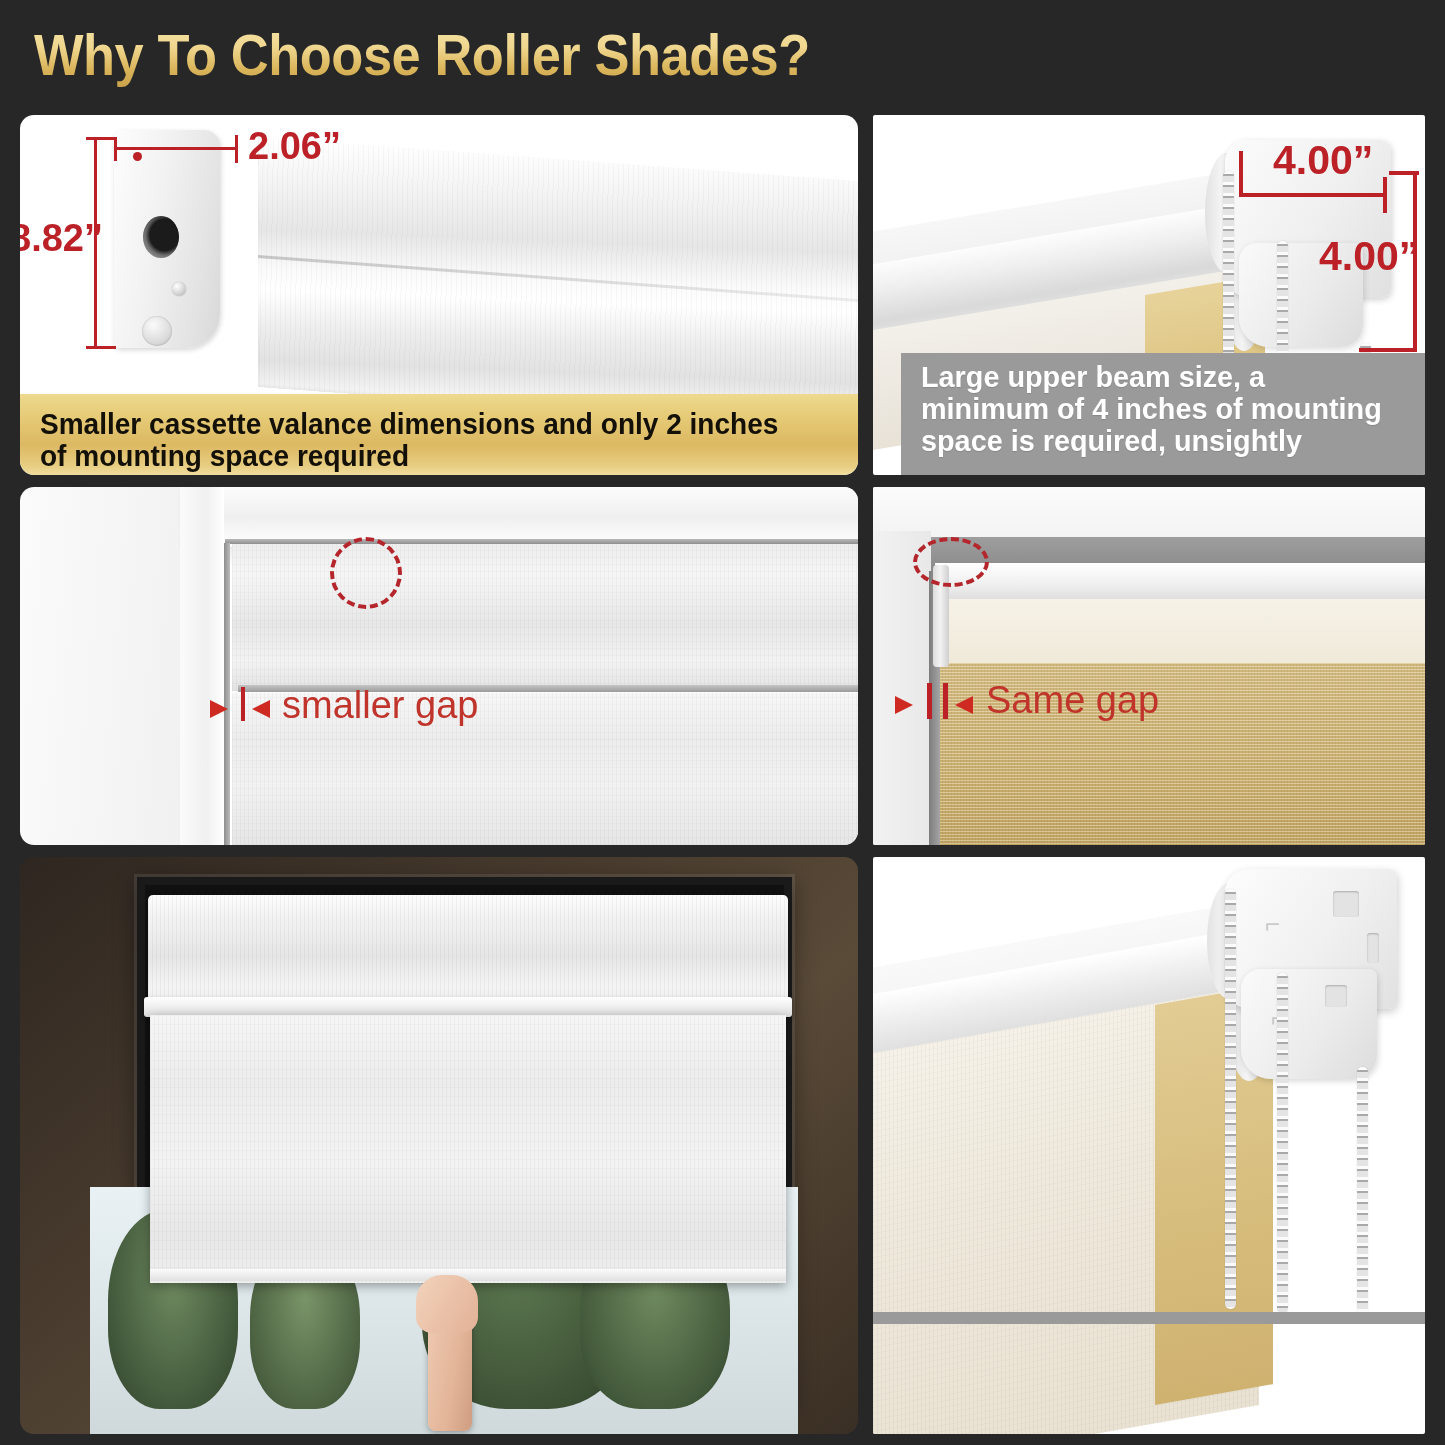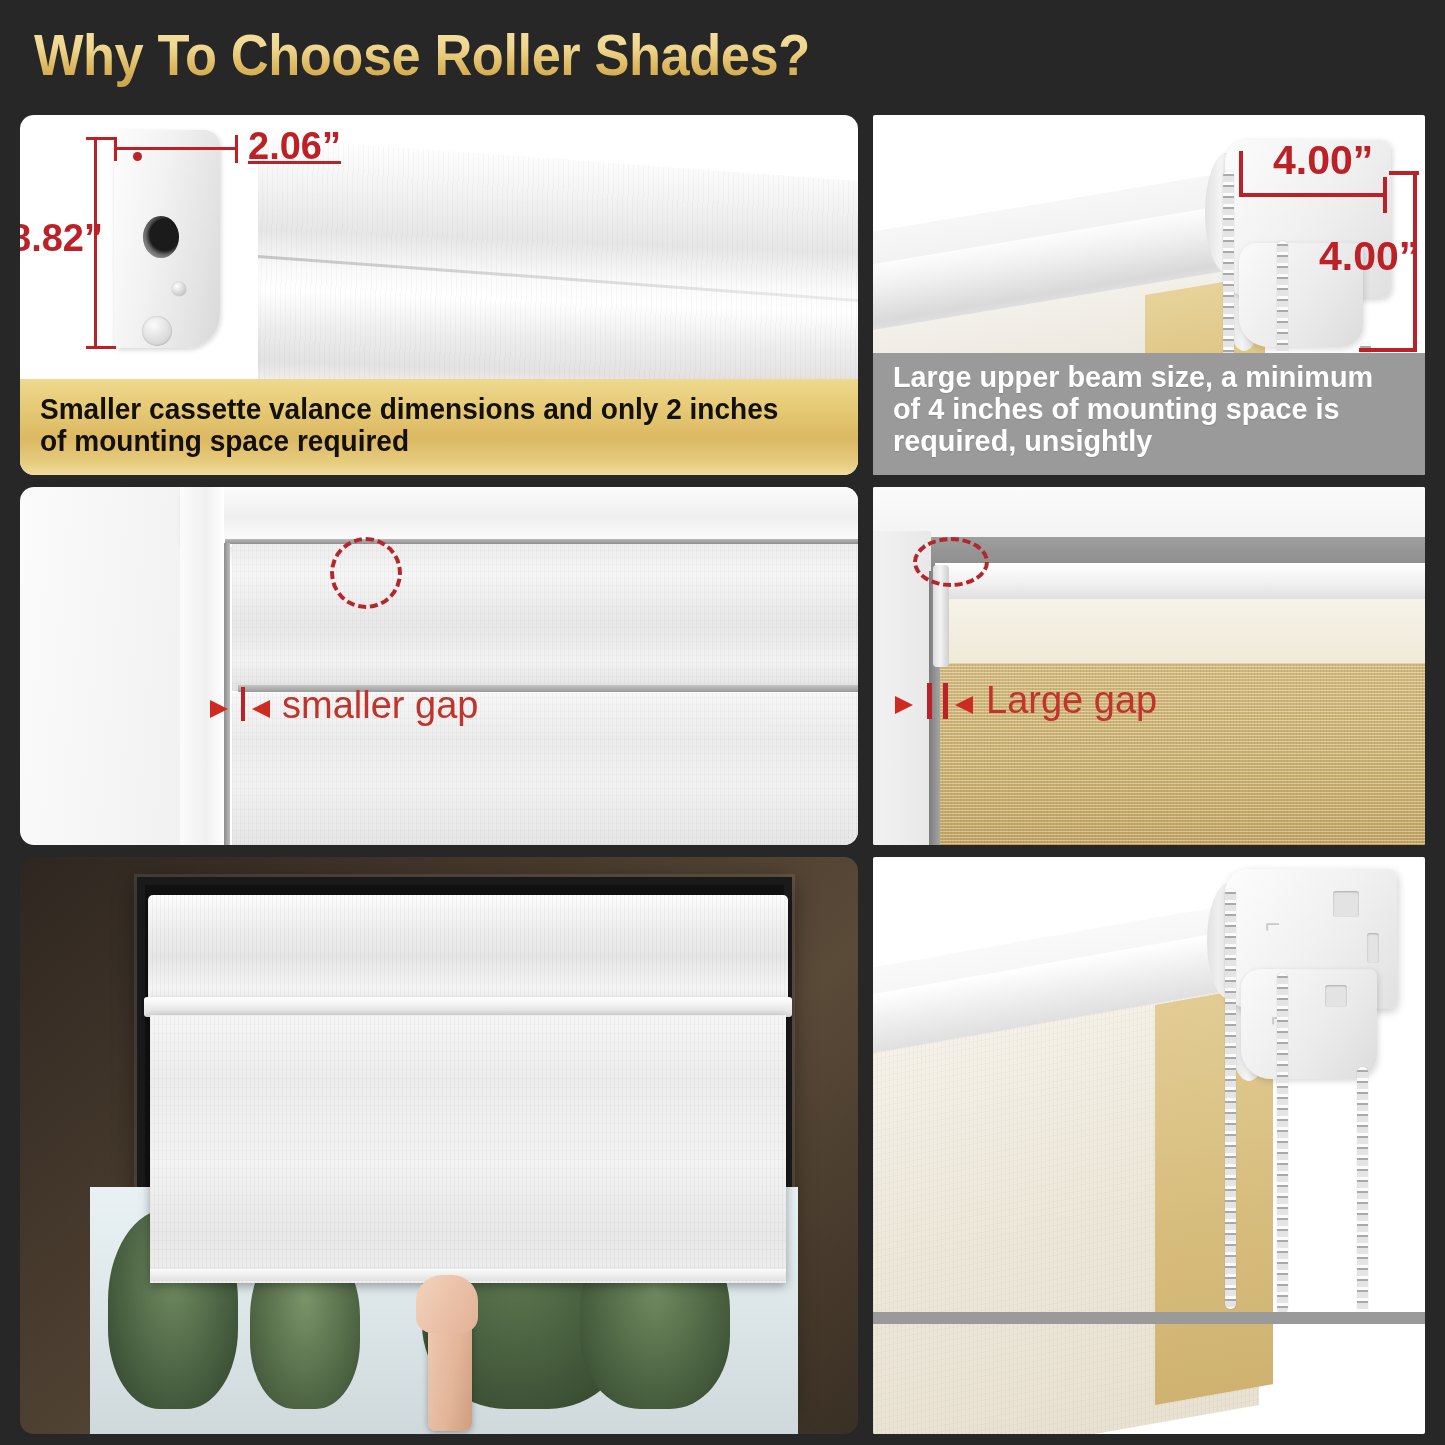--- a/index.html
+++ b/index.html
@@ -38,31 +38,31 @@
 
   
   .cap{
     position:absolute; left:0; right:0; bottom:0;
     padding:14px 20px 16px 20px;
     font-weight:bold; line-height:1.07;
   }
   .cap.gold{
     background:linear-gradient(180deg,#eed98e 0%,#e6cb77 28%,#dcb862 62%,#e7cd80 88%,#f0dc9e 100%);
     color:#131008; font-size:29.5px;
-    height:96px;
+    height:81px;
     transform:none;
     border-radius:0 0 14px 14px;
   }
   .cap.gold span{ display:block; transform:scaleX(0.95); transform-origin:left center; }
   .cap.gray{
     background:#9a9a9a; color:#ffffff; font-size:30px;
     height:110px; padding-top:8px;
     text-shadow:0 1px 1px rgba(0,0,0,.12);
   }
-  .cap.gray.tall{ height:122px; }
+  .cap.gray.tall{ height:122px;margin-left:28px; }
   .cap.gray span{ display:block; transform:scaleX(0.96); transform-origin:left center; }
 
   
   .dim-red{ position:absolute; color:#bb2126; font-weight:bold; white-space:nowrap;
             font-family:"Liberation Sans",sans-serif; }
   .rline{ position:absolute; background:#bb2126; }
   .dashed-ell{ position:absolute; border:4px dashed #b4262b; border-radius:50%; }
   .ann-red{ position:absolute; color:#c0342b; white-space:nowrap; }
 
   .arrow-r{ position:absolute; width:0; height:0;
@@ -389,21 +389,21 @@
       <div class="beamtex"></div>
       <div class="cap-end">
         <div class="dot-red"></div>
         <div class="screw1"></div>
         <div class="screw2"></div>
       </div>
 
       <div class="rline" style="left:94px; top:32px; width:124px; height:3px;"></div>
       <div class="rline" style="left:94px; top:22px; width:3px; height:24px;"></div>
       <div class="rline" style="left:215px; top:20px; width:3px; height:28px;"></div>
-      <div class="dim-red" style="left:228px; top:10px; font-size:38px;text-decoration:underline;">2.06”</div>
+      <div class="dim-red" style="left:228px; top:10px; font-size:38px;">2.06”</div>
 
       <div class="rline" style="left:74px; top:22px; width:3px; height:212px;"></div>
       <div class="rline" style="left:66px; top:22px; width:30px; height:3px;"></div>
       <div class="rline" style="left:66px; top:231px; width:30px; height:3px;"></div>
       <div class="dim-red" style="left:-10px; top:102px; font-size:38px;">8.82”</div>
     </div>
     <div class="cap gold">
       <span>Smaller cassette valance dimensions and only 2 inches of mounting space required</span>
     </div>
   </div>
@@ -470,21 +470,21 @@
       <div class="tantex"></div>
       <div class="gapdk"></div>
       <div class="clip"></div>
 
       <div class="dashed-ell" style="left:40px; top:50px; width:76px; height:50px;"></div>
 
       <div class="arrow-r" style="left:22px; top:209px;"></div>
       <div class="rline" style="left:54px; top:196px; width:5px; height:36px;"></div>
       <div class="rline" style="left:70px; top:196px; width:5px; height:36px;"></div>
       <div class="arrow-l" style="left:82px; top:209px;"></div>
-      <div class="ann-red" style="left:113px; top:192px; font-size:38px;">Large gap</div>
+      <div class="ann-red" style="left:113px; top:192px; font-size:38px;">Same gap</div>
     </div>
   </div>
 
   <div class="panel left r3 p5">
     <div class="photo">
       <div class="win">
         <div class="winin"></div>
       </div>
       <div class="sky"></div>
       <div class="tree t1"></div>

